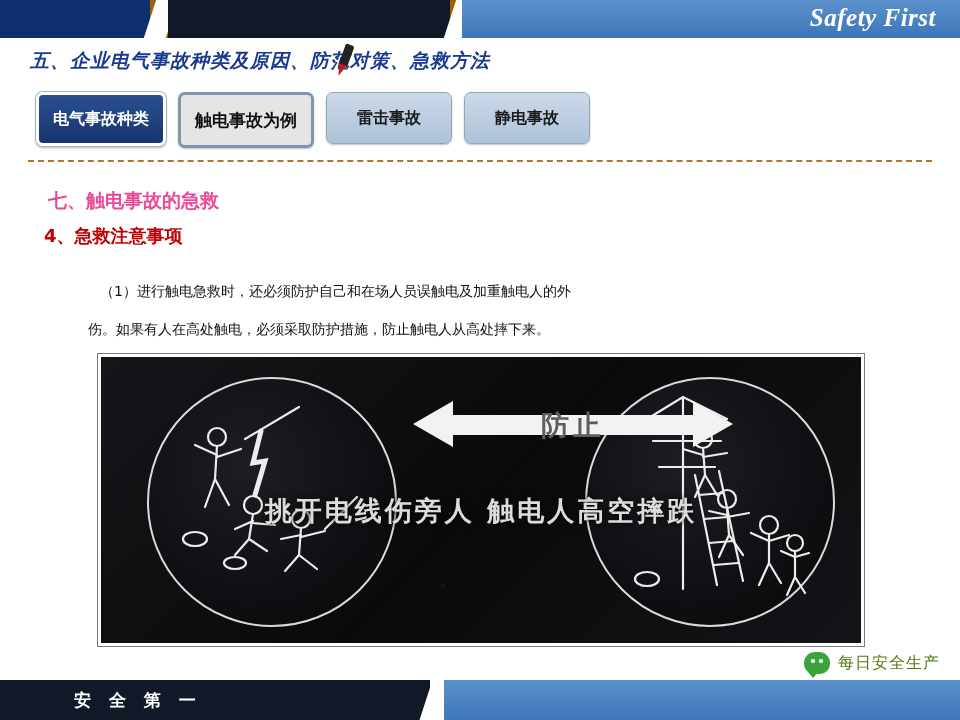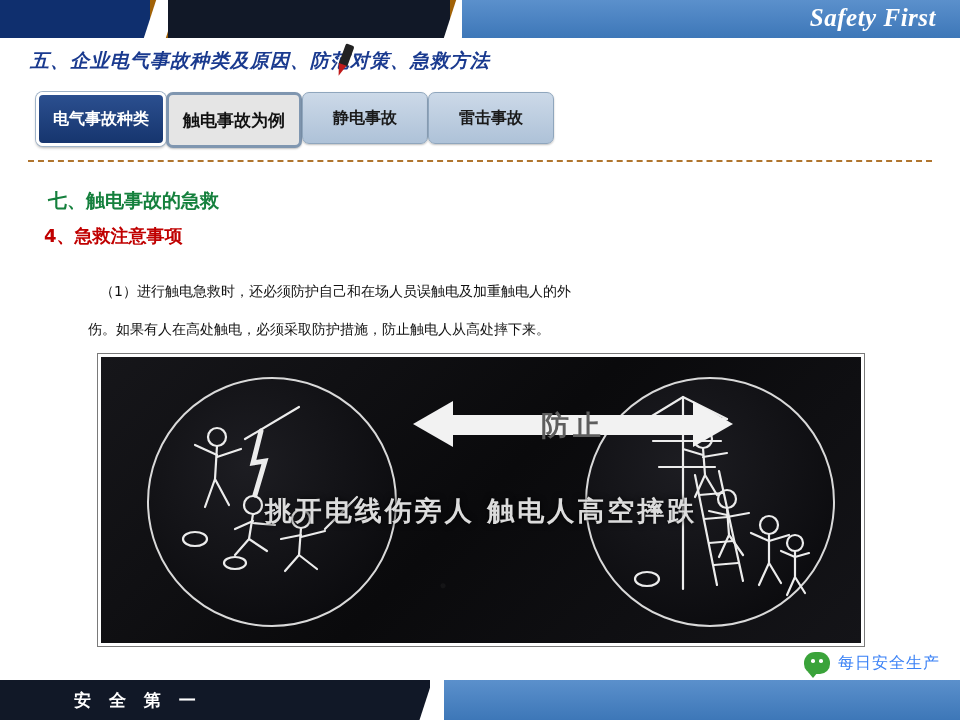--- a/index.html
+++ b/index.html
@@ -90,20 +90,21 @@
     border-left: 4.5px solid transparent;
     border-right: 4.5px solid transparent;
     border-top: 12px solid #c01a1a;
   }
 
   
   .tabs {
     position: absolute;
     left: 36px; top: 92px;
     display: flex;
+    gap: 12px;
     align-items: flex-start;
   }
   .tab {
     height: 50px;
     min-width: 96px;
     padding: 0 14px;
     display: flex;
     align-items: center;
     justify-content: center;
     border-radius: 7px;
@@ -139,21 +140,21 @@
     border-top: 2px dashed #b0752e;
   }
 
   
   .h-seven {
     position: absolute;
     left: 48px; top: 188px;
     font-family: "DejaVu Sans", sans-serif;
     font-size: 19px;
     font-weight: bold;
-    color: #15803d;
+    color: #ec4899;
   }
   .h-four {
     position: absolute;
     left: 44px; top: 224px;
     font-family: "DejaVu Sans", sans-serif;
     font-size: 18px;
     font-weight: bold;
     color: #c00000;
   }
   .para {
@@ -303,21 +304,21 @@
     width: 3.5px; height: 3.5px;
     background: #ffffff;
     border-radius: 50%;
     top: 7px;
   }
   .wechat-icon .d1 { left: 7px; }
   .wechat-icon .d2 { left: 15px; }
   .wechat-text {
     font-family: "DejaVu Sans", sans-serif;
     font-size: 16px;
-    color: #3b82f6;
+    color: #4d7c0f;
     letter-spacing: 1px;
   }
 </style>
 </head>
 <body>
 
 <div class="top-banner">
   <div class="tb-seg1"></div>
   <div class="tb-seg2"></div>
   <div class="tb-seg3"></div>
@@ -328,22 +329,22 @@
 
 <div class="section-heading">五、企业电气事故种类及原因、防范对策、急救方法</div>
 <div class="pen-icon">
   <div class="pen-body"></div>
   <div class="pen-tip"></div>
 </div>
 
 <div class="tabs">
   <div class="tab dark">电气事故种类</div>
   <div class="tab active">触电事故为例</div>
+  <div class="tab">雷击事故</div>
   <div class="tab">静电事故</div>
-  <div class="tab">雷击事故</div>
 </div>
 
 <div class="dash-rule"></div>
 
 <div class="h-seven">七、触电事故的急救</div>
 <div class="h-four">4、急救注意事项</div>
 
 <div class="para">
   <span>（1）进行触电急救时，还必须防护自己和在场人员误触电及加重触电人的外</span>
   <span class="l2">伤。如果有人在高处触电，必须采取防护措施，防止触电人从高处摔下来。</span>

